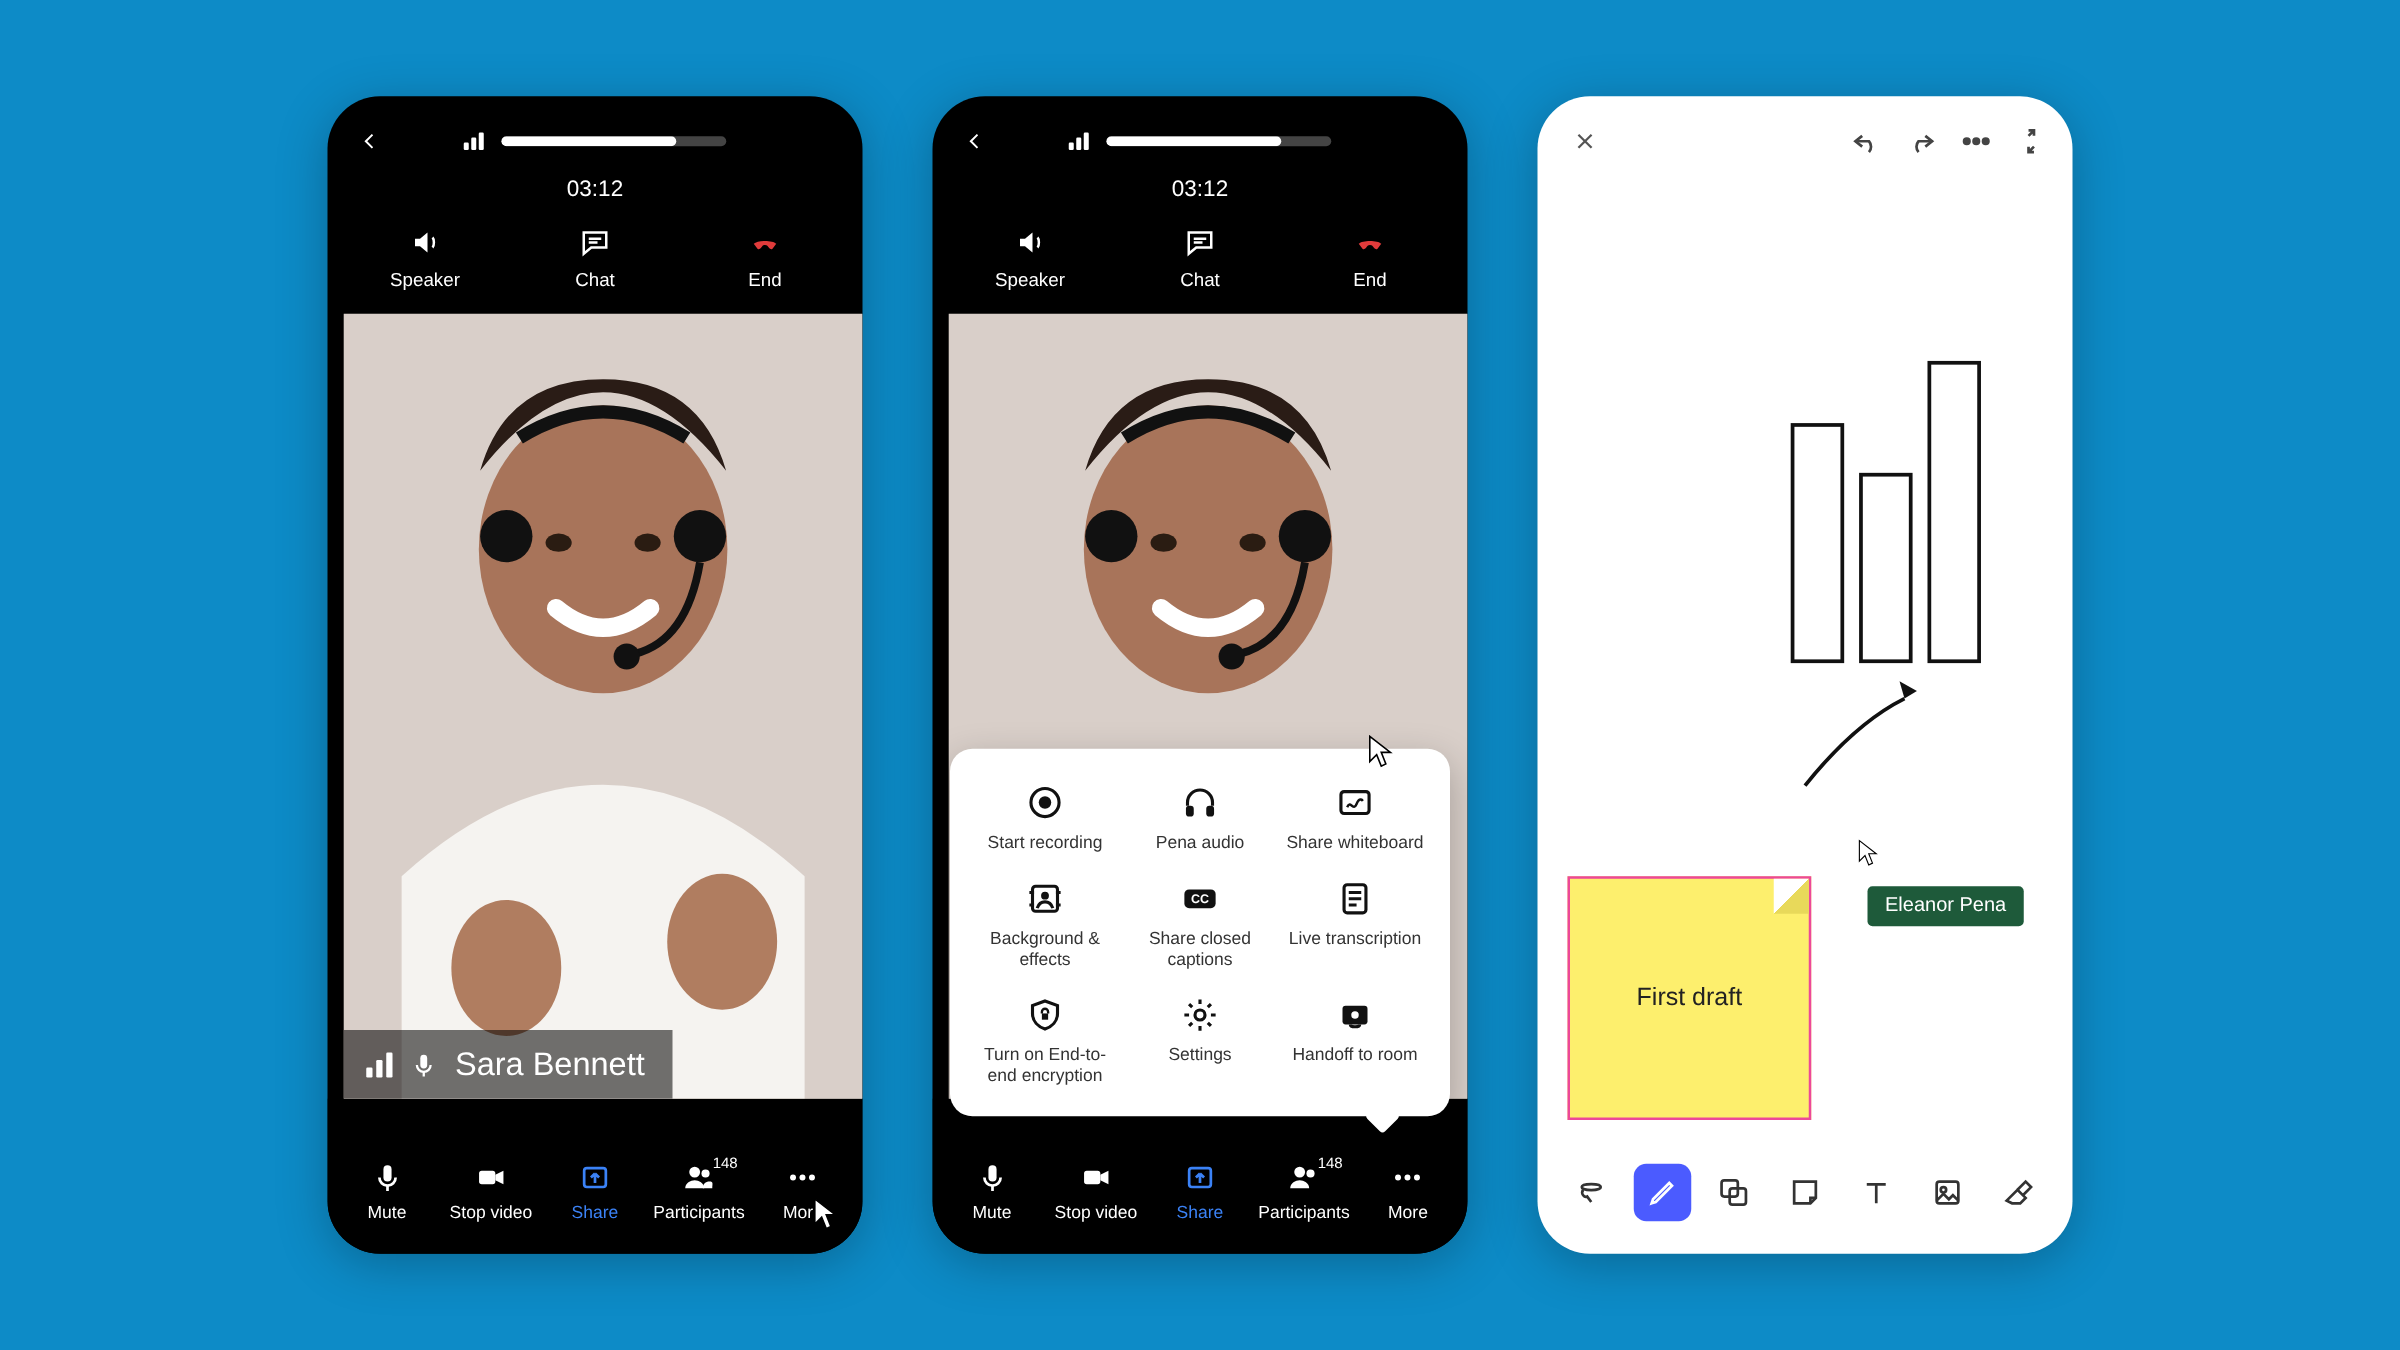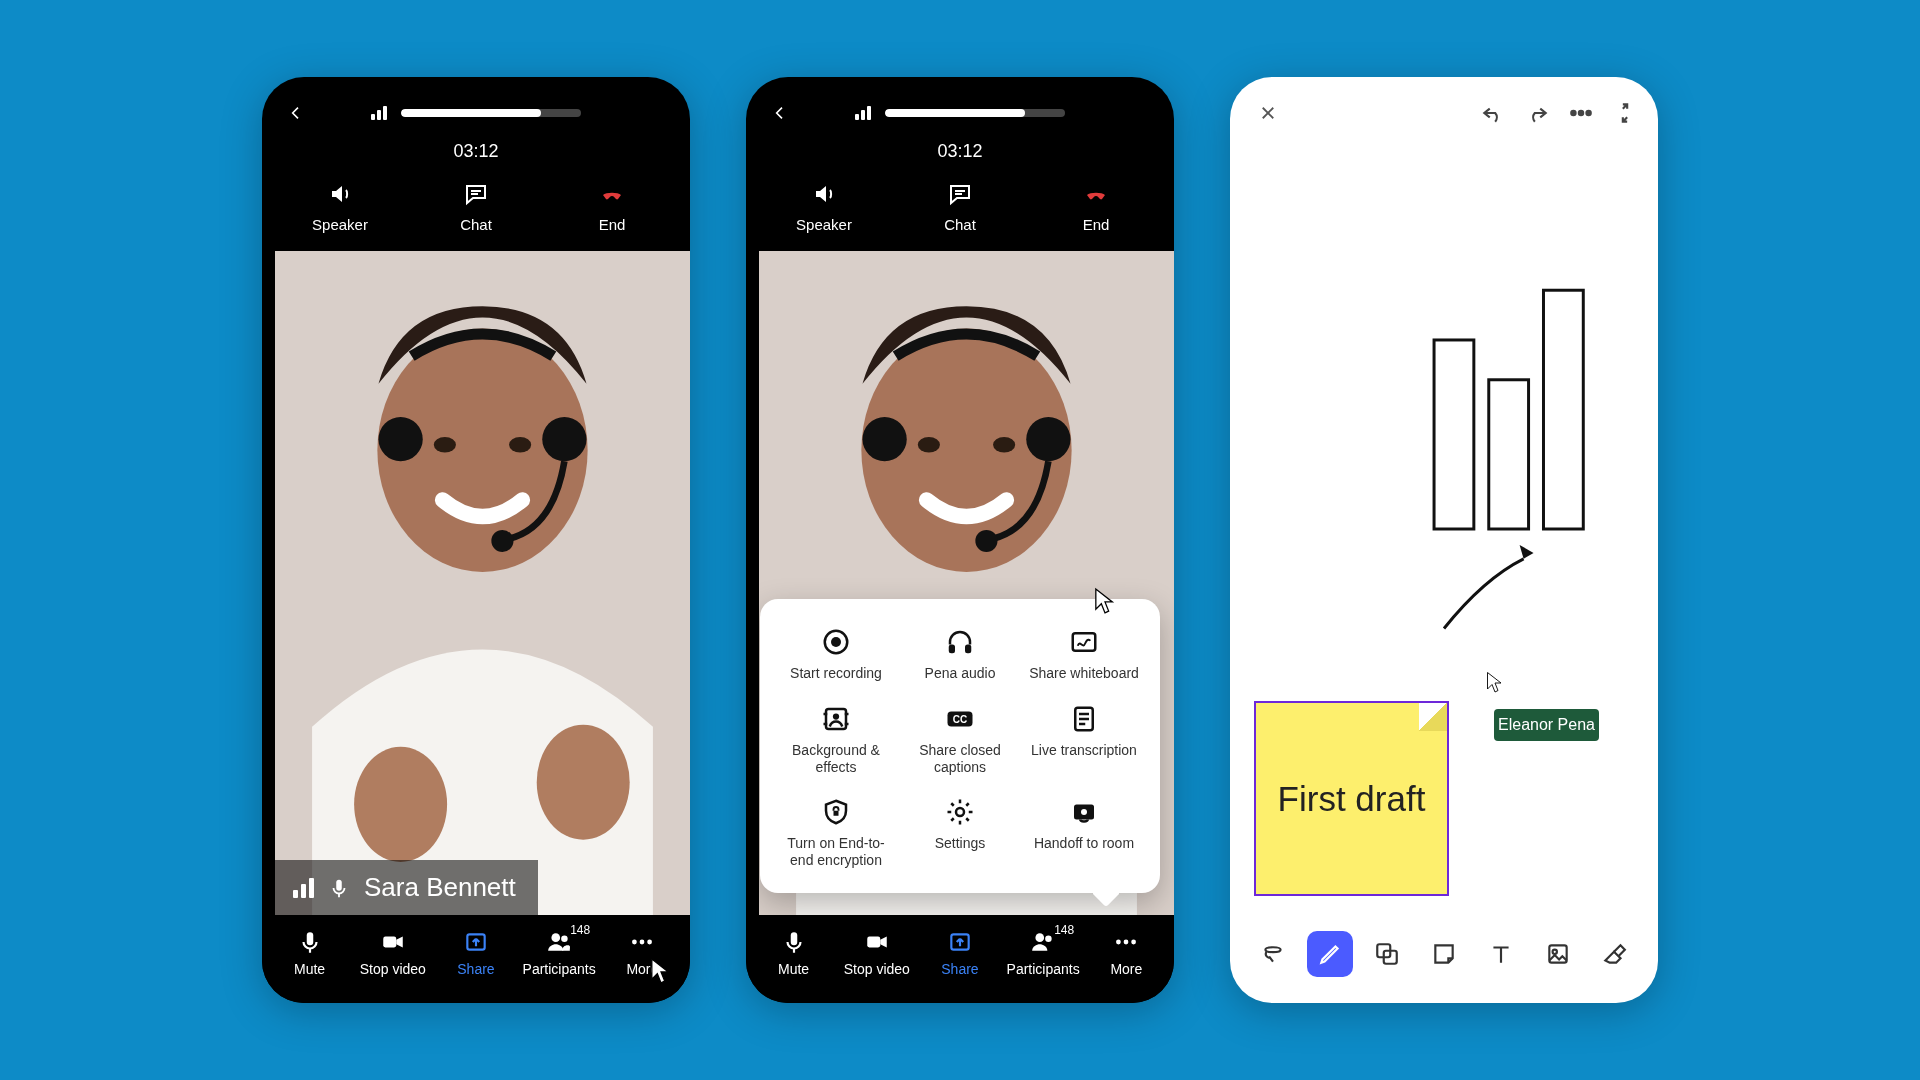--- a/index.html
+++ b/index.html
@@ -57,21 +57,21 @@
     color:#fff; display:flex; align-items:center; gap:14px;
     padding:12px 22px 12px 18px; font-size:26px;
   }
   .name-overlay .bars { display:flex; align-items:flex-end; gap:3px; }
   .name-overlay .bars span{width:5px;background:#fff;border-radius:1px;}
   .name-overlay .bars span:nth-child(1){height:8px;}
   .name-overlay .bars span:nth-child(2){height:14px;}
   .name-overlay .bars span:nth-child(3){height:20px;}
   
   .bottom-bar { display:flex; justify-content:space-around; padding:14px 6px 26px 6px; background:#000;}
-  .bottom-action { display:flex; flex-direction:column; align-items:center; gap:6px; color:#fff; font-size:14px; position:relative; width:78px;}
+  .bottom-action { display:flex; flex-direction:column; align-items:center; gap:6px; color:#fff; font-size:14px; position:relative; width:78px;margin-top:36px;}
   .bottom-action .icon { width:30px; height:26px; display:flex; align-items:center; justify-content:center;}
   .bottom-action.accent { color:#3b82f6; }
   .bottom-action.accent svg { stroke:#3b82f6; fill:#3b82f6; }
   .badge { position:absolute; top:-6px; right:8px; font-size:12px; color:#fff;}
   
   .cursor { position:absolute; width:22px; height:28px; pointer-events:none;}
   .cursor svg{width:100%;height:100%;}
   
   .more-popover {
     position:absolute; left:50%; transform:translateX(-50%);
@@ -93,31 +93,31 @@
   .wb-topbar { display:flex; justify-content:space-between; align-items:center; padding:18px 20px 10px 20px;}
   .wb-close { width:36px; height:36px; display:flex; align-items:center; justify-content:center;}
   .wb-close svg{width:18px;height:18px;stroke:#555;stroke-width:2.4;fill:none;}
   .wb-toolcluster { display:flex; gap:18px; align-items:center; background:#fff; }
   .wb-toolcluster .tbtn{width:26px;height:26px;display:flex;align-items:center;justify-content:center;}
   .wb-toolcluster .tbtn svg{width:100%;height:100%;stroke:#444;fill:none;stroke-width:2;}
   .wb-canvas { flex:1; position:relative; background:#fff; margin:0 4px;}
   .wb-canvas svg.drawing{position:absolute;inset:0;width:100%;height:100%;}
   .sticky {
     position:absolute; left:20px; top:560px; width:195px; height:195px;
-    background:#fdef6d; border:2px solid #6d28d9;
+    background:#fdef6d; border:2px solid #ec4899;
     display:flex; align-items:center; justify-content:center;
-    font-size:35px; color:#222;
+    font-size:20px; color:#222;
   }
   .sticky::before{
     content:""; position:absolute; top:0; right:0; width:28px; height:28px;
     background:linear-gradient(135deg,#fff 0 50%, #e8d95a 50% 100%);
   }
   .collab-label{
     position:absolute; left:260px; top:568px;
-    background:#1e5a3a; color:#fff; padding:7px 4px; font-size:16px; border-radius:4px;
+    background:#1e5a3a; color:#fff; padding:7px 14px; font-size:16px; border-radius:4px;
   }
   .collab-label::before{
     content:""; position:absolute; top:-38px; left:-8px;
     width:16px;height:22px;
     background:none;
   }
   .wb-cursor{position:absolute;left:252px;top:530px;width:18px;height:24px;}
   .wb-toolbar{
     display:flex; justify-content:space-around; align-items:center;
     padding:14px 18px 26px 18px; gap:6px;

